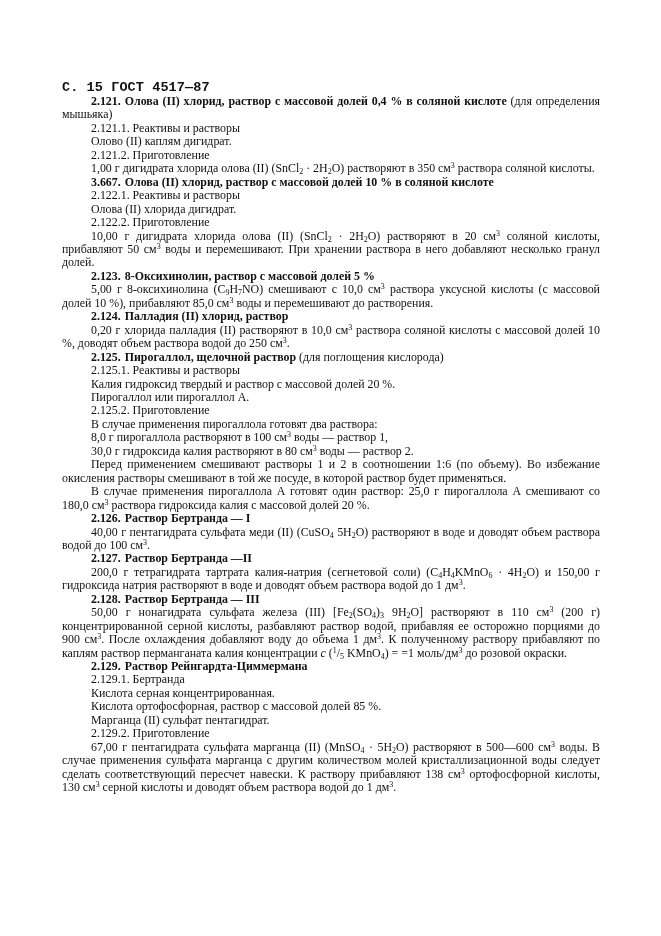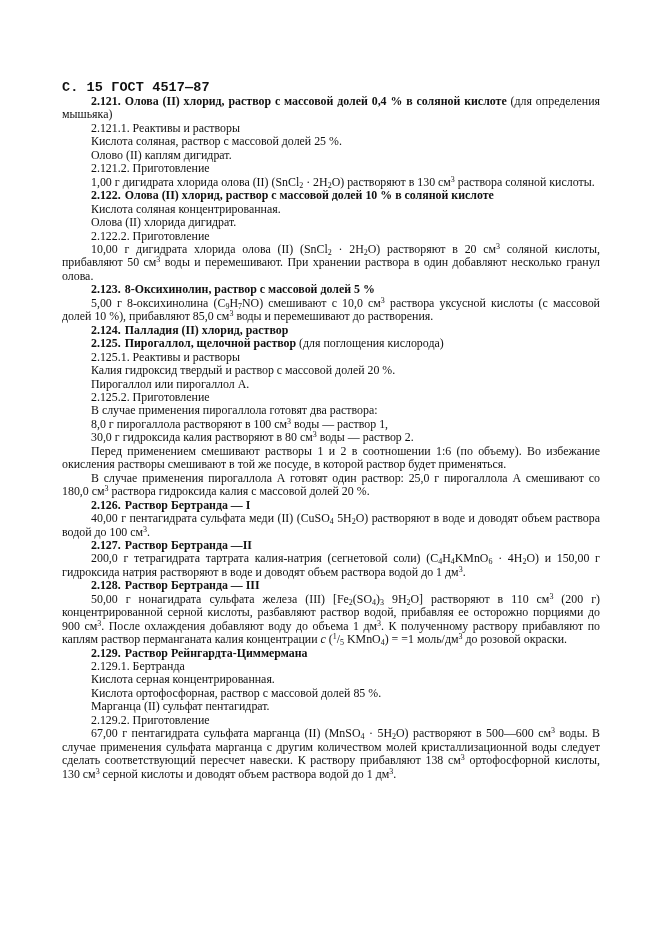--- a/index.html
+++ b/index.html
@@ -27,35 +27,35 @@
   </style>
 </head>
 <body>
 
 <div class="page-header">С. 15 ГОСТ 4517—87</div>
 
 <div class="body-text">
 
   <p class="p"><span class="b">2.121.</span><span class="sp"></span><span class="b">Олова (II) хлорид, раствор с массовой долей 0,4 % в соляной кислоте</span> <span>(для определения мышьяка)</span></p>
   <p class="p">2.121.1. Реактивы и растворы</p>
-  <p class="p">Кислота соляная, раствор с массовой долей 25 %.</p>
   <p class="p">Олово (II) каплям дигидрат.</p>
   <p class="p">2.121.2. Приготовление</p>
-  <p class="p"><span>1,00 г дигидрата хлорида олова (II) (SnCl</span><sub>2</sub><span> · 2H</span><sub>2</sub><span>O) растворяют в 130 см</span><sup>3</sup><span> раствора соляной кислоты.</span></p>
+  <p class="p"><span>1,00 г дигидрата хлорида олова (II) (SnCl</span><sub>2</sub><span> · 2H</span><sub>2</sub><span>O) растворяют в 350 см</span><sup>3</sup><span> раствора соляной кислоты.</span></p>
 
-  <p class="p"><span class="b">2.122.</span><span class="sp"></span><span class="b">Олова (II) хлорид, раствор с массовой долей 10 % в соляной кислоте</span></p>
-  <p class="p">Кислота соляная концентрированная.</p>
+  <p class="p"><span class="b">3.667.</span><span class="sp"></span><span class="b">Олова (II) хлорид, раствор с массовой долей 10 % в соляной кислоте</span></p>
+  <p class="p">2.122.1. Реактивы и растворы</p>
   <p class="p">Олова (II) хлорида дигидрат.</p>
   <p class="p">2.122.2. Приготовление</p>
-  <p class="p"><span>10,00 г дигидрата хлорида олова (II) (SnCl</span><sub>2</sub><span> · 2H</span><sub>2</sub><span>O) растворяют в 20 см</span><sup>3</sup><span> соляной кислоты, прибавляют 50 см</span><sup>3</sup><span> воды и перемешивают. При хранении раствора в один добавляют несколько гранул олова.</span></p>
+  <p class="p"><span>10,00 г дигидрата хлорида олова (II) (SnCl</span><sub>2</sub><span> · 2H</span><sub>2</sub><span>O) растворяют в 20 см</span><sup>3</sup><span> соляной кислоты, прибавляют 50 см</span><sup>3</sup><span> воды и перемешивают. При хранении раствора в него добавляют несколько гранул долей.</span></p>
 
   <p class="p"><span class="b">2.123.</span><span class="sp"></span><span class="b">8-Оксихинолин, раствор с массовой долей 5 %</span></p>
   <p class="p"><span>5,00 г 8-оксихинолина (C</span><sub>9</sub><span>H</span><sub>7</sub><span>NO) смешивают с 10,0 см</span><sup>3</sup><span> раствора уксусной кислоты (с массовой долей 10 %), прибавляют 85,0 см</span><sup>3</sup><span> воды и перемешивают до растворения.</span></p>
 
   <p class="p"><span class="b">2.124.</span><span class="sp"></span><span class="b">Палладия (II) хлорид, раствор</span></p>
+  <p class="p"><span>0,20 г хлорида палладия (II) растворяют в 10,0 см</span><sup>3</sup><span> раствора соляной кислоты с массовой долей 10 %, доводят объем раствора водой до 250 см</span><sup>3</sup><span>.</span></p>
 
   <p class="p"><span class="b">2.125.</span><span class="sp"></span><span class="b">Пирогаллол, щелочной раствор</span> <span>(для поглощения кислорода)</span></p>
   <p class="p">2.125.1. Реактивы и растворы</p>
   <p class="p">Калия гидроксид твердый и раствор с массовой долей 20 %.</p>
   <p class="p">Пирогаллол или пирогаллол А.</p>
   <p class="p">2.125.2. Приготовление</p>
   <p class="p">В случае применения пирогаллола готовят два раствора:</p>
   <p class="p"><span>8,0 г пирогаллола растворяют в 100 см</span><sup>3</sup><span> воды — раствор 1,</span></p>
   <p class="p"><span>30,0 г гидроксида калия растворяют в 80 см</span><sup>3</sup><span> воды — раствор 2.</span></p>
   <p class="p">Перед применением смешивают растворы 1 и 2 в соотношении 1:6 (по объему). Во избежание окисления растворы смешивают в той же посуде, в которой раствор будет применяться.</p>

